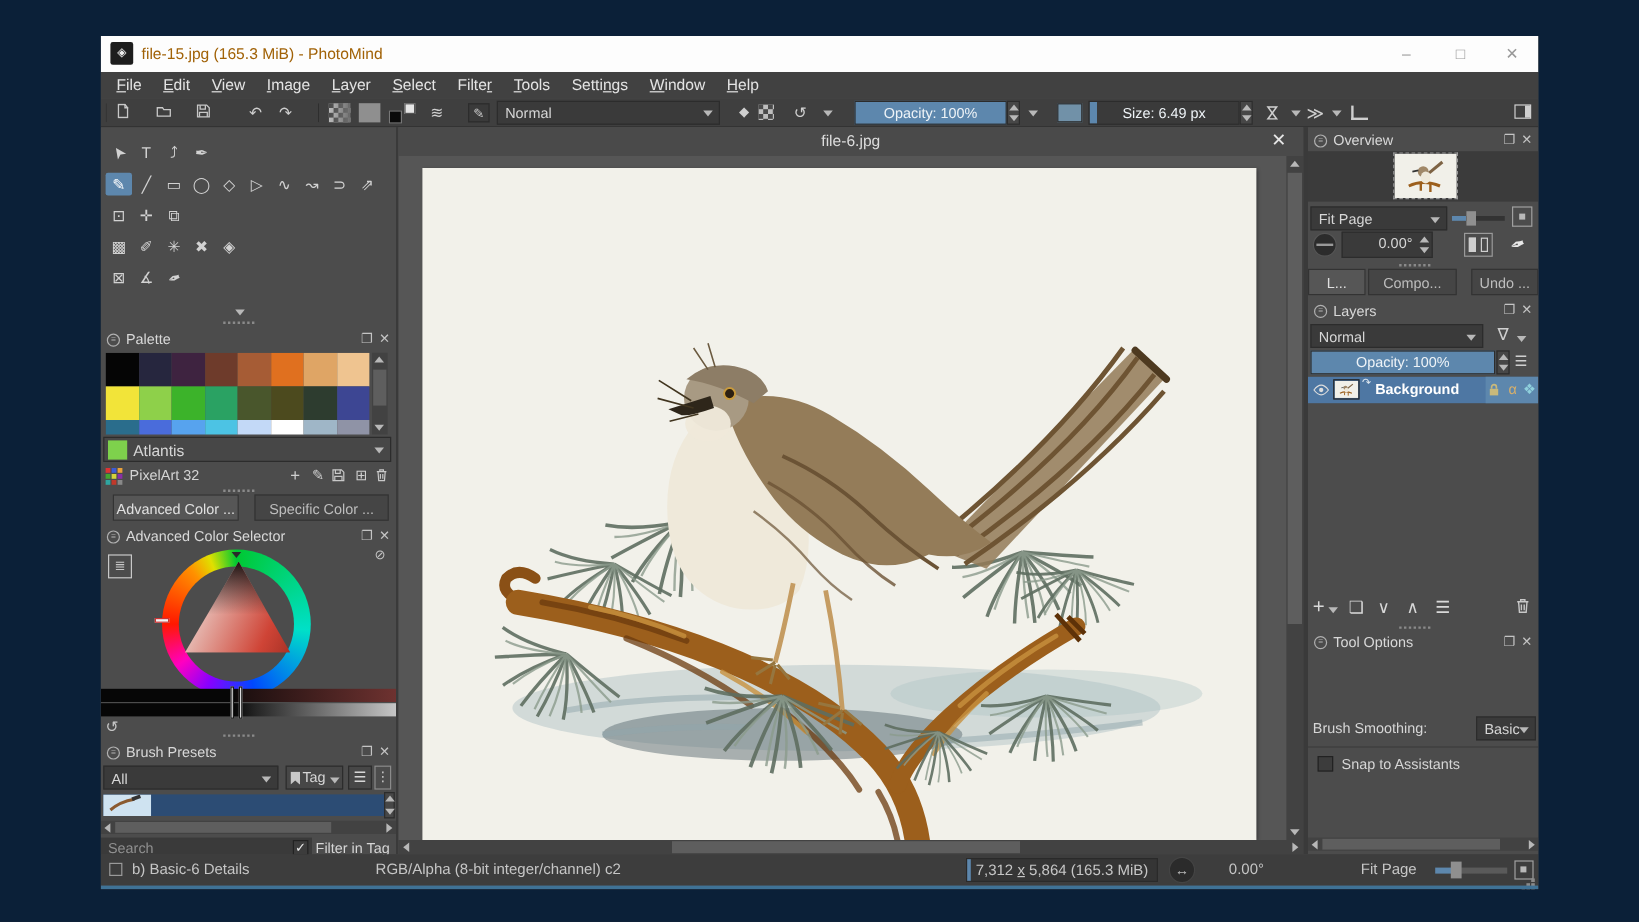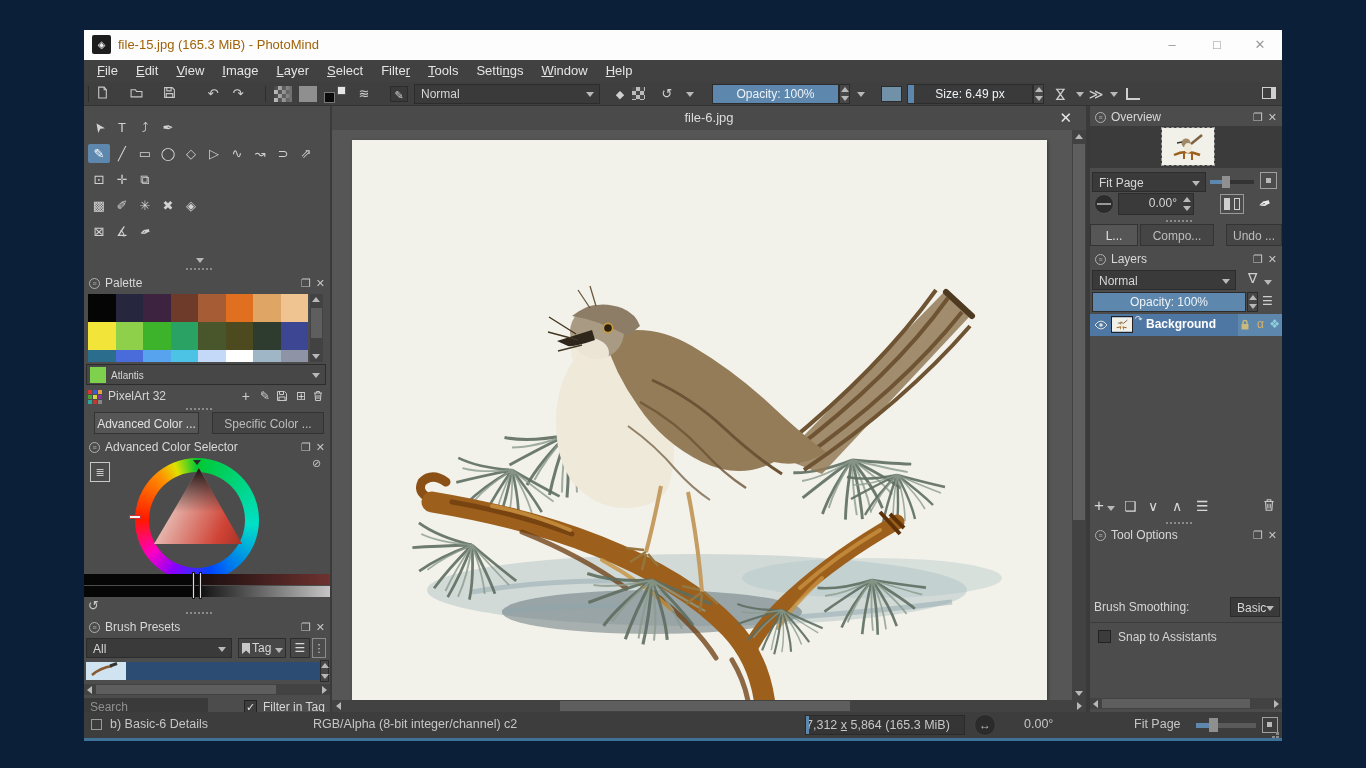--- a/index.html
+++ b/index.html
@@ -235,21 +235,21 @@
         <span class="pico">✕</span>
       </div>
       <div style="position:absolute;left:4px;top:188px;width:220px;height:68px;overflow:hidden;font-size:0"><span class="swatch" style="background: rgb(5, 5, 5);"></span><span class="swatch" style="background: rgb(38, 38, 62);"></span><span class="swatch" style="background: rgb(62, 35, 64);"></span><span class="swatch" style="background: rgb(110, 59, 43);"></span><span class="swatch" style="background: rgb(166, 92, 53);"></span><span class="swatch" style="background: rgb(224, 112, 31);"></span><span class="swatch" style="background: rgb(223, 165, 101);"></span><span class="swatch" style="background: rgb(239, 196, 144);"></span><span class="swatch" style="background: rgb(242, 228, 57);"></span><span class="swatch" style="background: rgb(142, 208, 74);"></span><span class="swatch" style="background: rgb(60, 179, 42);"></span><span class="swatch" style="background: rgb(42, 162, 99);"></span><span class="swatch" style="background: rgb(73, 86, 44);"></span><span class="swatch" style="background: rgb(76, 74, 30);"></span><span class="swatch" style="background: rgb(45, 60, 47);"></span><span class="swatch" style="background: rgb(61, 70, 147);"></span><span class="swatch" style="background: rgb(42, 109, 140);"></span><span class="swatch" style="background: rgb(74, 108, 219);"></span><span class="swatch" style="background: rgb(87, 163, 238);"></span><span class="swatch" style="background: rgb(76, 195, 228);"></span><span class="swatch" style="background: rgb(195, 217, 247);"></span><span class="swatch" style="background: rgb(255, 255, 255);"></span><span class="swatch" style="background: rgb(159, 182, 199);"></span><span class="swatch" style="background: rgb(143, 147, 166);"></span></div>
       <div class="sb-track" style="position:absolute;left:226px;top:188px;width:13px;height:68px">
         <span class="tri-up" style="position:absolute;left:2px;top:3px"></span>
         <span class="sb-thumb" style="position:absolute;left:1px;top:14px;width:11px;height:30px"></span>
         <span class="tri-down" style="position:absolute;left:2px;bottom:3px"></span>
       </div>
       <div class="combo" style="left:2px;top:258px;width:240px;height:21px;background:#474747">
         <span style="position: absolute; left: 3px; top: 2px; width: 16px; height: 16px; background: rgb(126, 209, 76);"></span>
-        <span class="lbl" style="left:24px;line-height:21px;font-size:10px">Atlantis</span>
+        <span class="lbl" style="left:24px;line-height:21px;font-size:13px">Atlantis</span>
         <span class="tri-down" style="top:8px"></span>
       </div>
       <div style="position:absolute;left:2px;top:282px;width:240px;height:18px;color:#d4d4d4;font-size:12px">
         <span style="position:absolute;left:2px;top:2px;width:4px;height:4px;background:#d33;box-shadow:5px 0 #3b5bd6,10px 0 #e9a13b,0 5px #42a52f,5px 5px #d3d33a,10px 5px #8a2fa5,0 10px #2fa5a0,5px 10px #c0392b,10px 10px #888"></span>
         <span style="position:absolute;left:22px;top:1px">PixelArt 32</span>
         <span style="position:absolute;right:76px;top:0;color:#cfcfcf;font-size:14px">+</span>
         <span style="position:absolute;right:56px;top:1px;color:#cfcfcf">✎</span>
         <span style="position:absolute;right:38px;top:2px"><svg width="12" height="12">
                 <use href="#i-save"></use>
               </svg></span>
@@ -309,21 +309,21 @@
       </div>
       <div class="spin" style="left:236px;top:554px;height:22px;width:9px">
             <span class="tri-up"></span>
             <span class="tri-down" style="position:static"></span>
           </div>
       <div class="sb-track" style="position:absolute;left:0;top:578px;width:246px;height:11px">
         <span class="tri-left" style="position:absolute;left:3px;top:2px"></span>
         <span class="sb-thumb" style="position:absolute;left:12px;top:1px;width:180px;height:9px"></span>
         <span class="tri-right" style="position:absolute;right:3px;top:2px"></span>
       </div>
-      <input class="search" style="position: absolute; left: 0px; top: 592px; width: 124px; height: 18px;" placeholder="Search">
+      <input class="search" style="position: absolute; left: 0px; top: 592px; width: 176px; height: 18px;" placeholder="Search">
       <span class="checkbox" style="position:absolute;left:160px;top:594px">✓</span>
       <span style="position:absolute;left:179px;top:594px;color:#d6d6d6;font-size:12px">Filter in Tag</span>
     </div>
 
     <div class="canvas-wrap">
       <div class="doc-titlebar">
         <span>file-6.jpg</span>
         <span style="position:absolute;right:14px;top:0;color:#e6e6e6;font-size:15px">✕</span>
       </div>
       <div class="page">
@@ -500,21 +500,21 @@
         <span class="sb-thumb" style="position:absolute;left:12px;top:1px;width:148px;height:9px"></span>
         <span class="tri-right" style="position:absolute;right:3px;top:2px"></span>
       </div>
     </div>
   </div>
 
   <div class="status">
     <span style="position:absolute;left:7px;top:7px;width:11px;height:11px;border:1px solid #9a9a9a"></span>
     <span style="position:absolute;left:26px;top:5px">b) Basic-6 Details</span>
     <span style="position:absolute;left:229px;top:5px">RGB/Alpha (8-bit integer/channel)  c2</span>
-    <div style="position:absolute;left:721px;top:3px;width:160px;height:20px;background:#353535;border:1px solid #2a2a2a;line-height:18px">
+    <div style="position:absolute;left:721px;top:3px;width:160px;height:20px;background:#353535;border:1px solid #2a2a2a;text-align:center;line-height:18px">
       <span style="position:absolute;left:0;top:0;width:3px;height:18px;background:#5d87ad"></span>
       <span>7,312 </span><u>x</u><span> 5,864 (165.3 MiB)</span>
     </div>
     <div style="position:absolute;left:890px;top:2px;width:22px;height:22px;border-radius:50%;background:#2b2b2b;border:1px solid #444;text-align:center;line-height:21px;color:#b8b8b8;font-size:12px">↔</div>
     <span style="position:absolute;left:940px;top:5px">0.00°</span>
     <span style="position:absolute;left:1050px;top:5px">Fit Page</span>
     <div style="position:absolute;left:1112px;top:11px;width:60px;height:5px;background:linear-gradient(90deg,#5d87ad 0 14px,#5a5a5a 14px)">
       <span style="position:absolute;left:13px;top:-5px;width:9px;height:14px;background:#8f8f8f"></span>
     </div>
     <div class="sq-btn" style="position:absolute;left:1178px;top:5px;width:16px;height:16px"></div>

